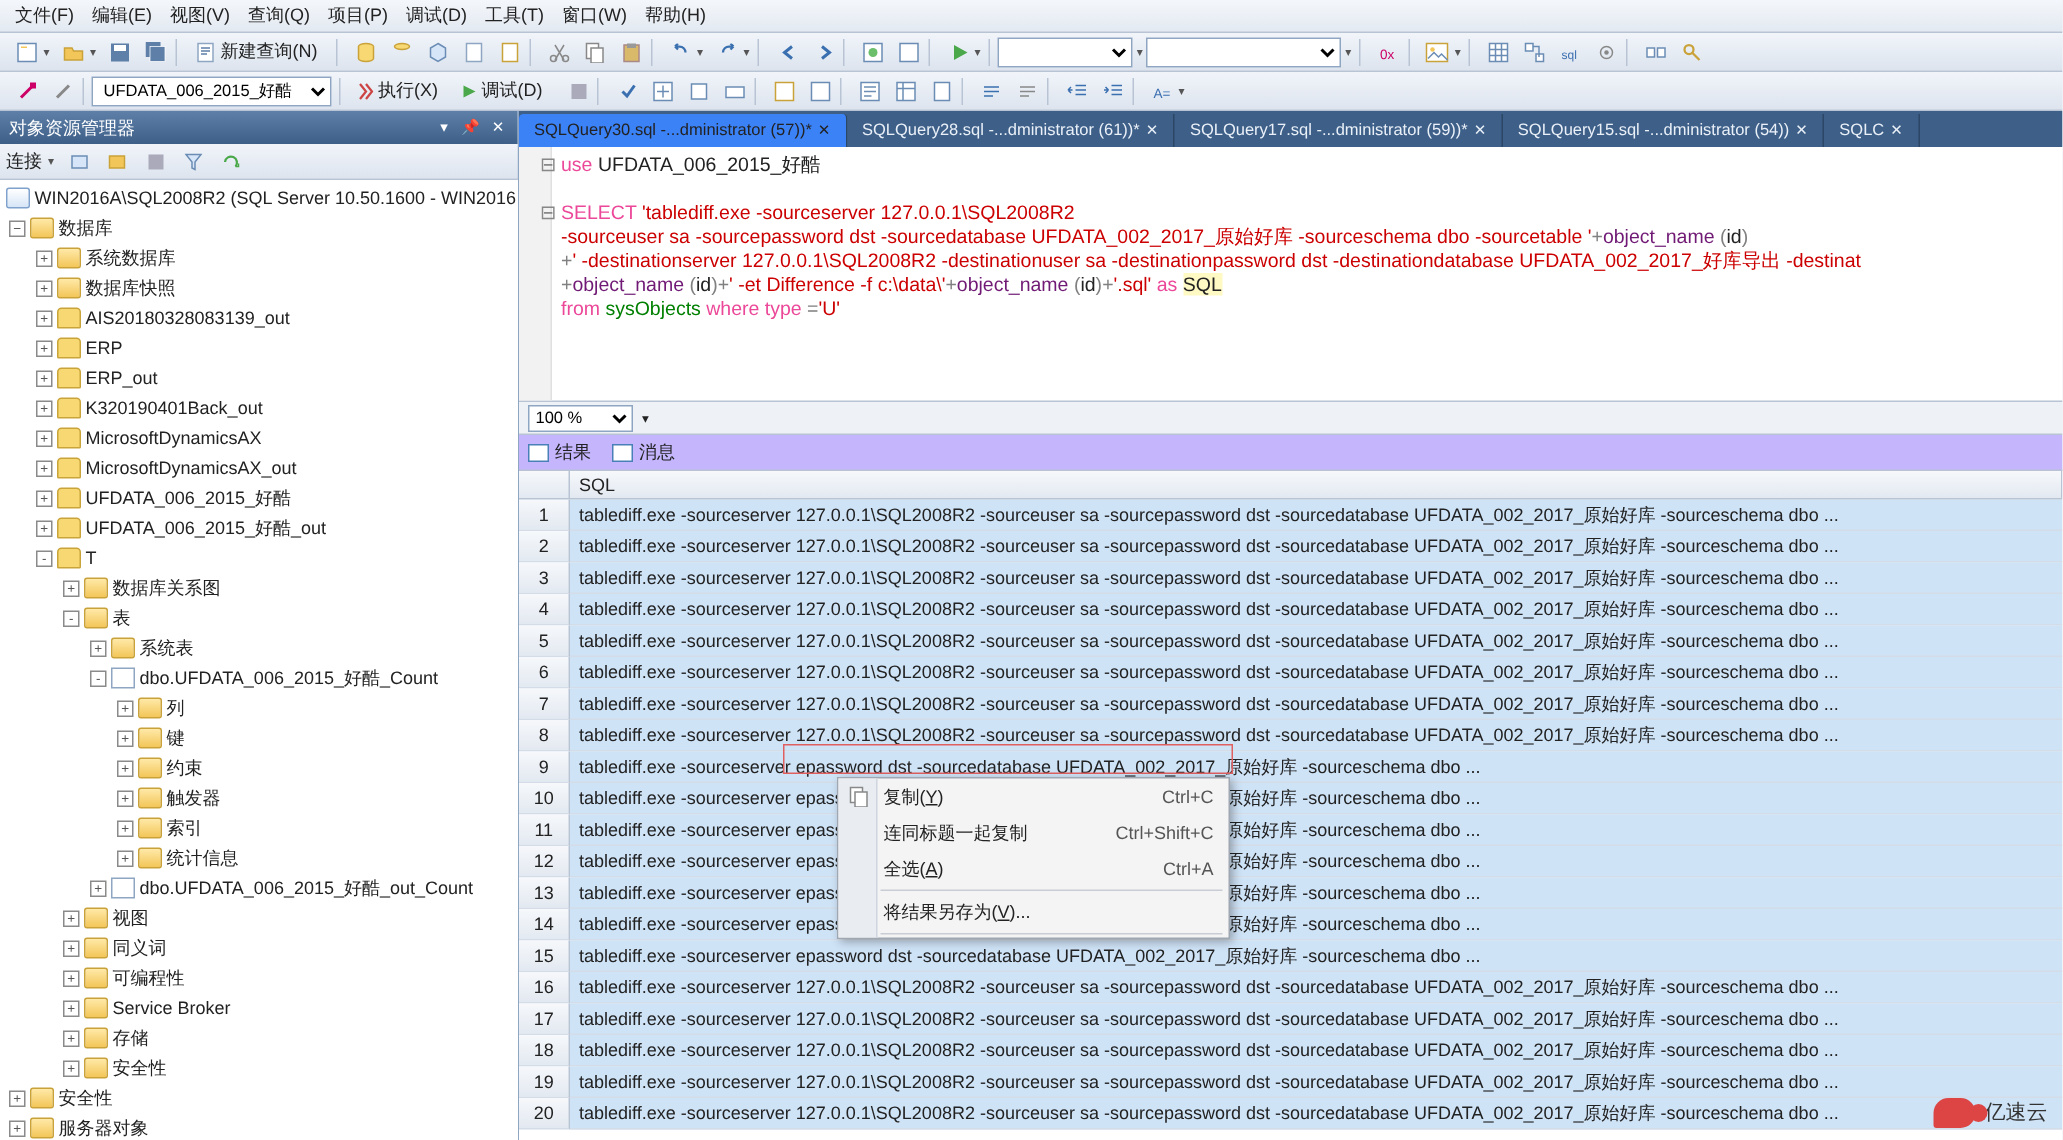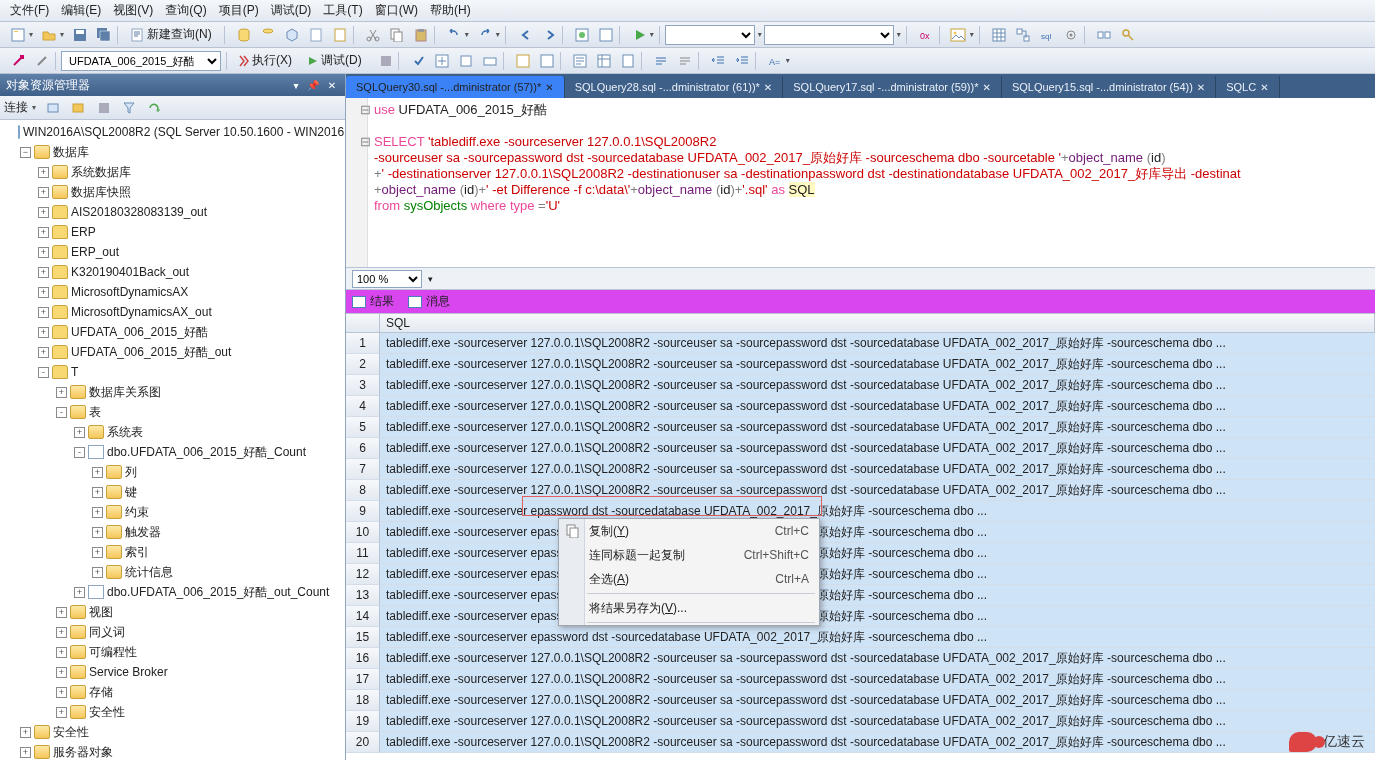--- a/index.html
+++ b/index.html
@@ -14,21 +14,21 @@
 .tb-combo { height: 20px; border: 1px solid #8fa6c3; background: #fff; font-size: 11px; padding: 0 3px; }
 .tb-txt-btn { display: inline-flex; align-items: center; gap: 3px; padding: 0 6px; height: 22px; border: 1px solid transparent; }
 
 .main { display: flex; height: calc(100% - 22px - 26px - 26px); }
 
 .panel-left { width: 346px; background: #eef2f7; border-right: 1px solid #8fa6c3; display: flex; flex-direction: column; }
 .panel-title { height: 22px; background: linear-gradient(#5d7fa8,#3d5f88); color: #fff; display: flex; align-items: center; justify-content: space-between; padding: 0 6px; font-size: 12px; }
 .panel-title .ctrls { display: flex; gap: 4px; }
 .panel-title .ctrls span { width: 14px; height: 14px; display: inline-flex; align-items: center; justify-content: center; font-size: 10px; cursor: pointer; }
 .panel-sub { height: 24px; background: linear-gradient(#f1f5fa,#dde4ee); border-bottom: 1px solid #b8c4d4; display: flex; align-items: center; padding: 0 4px; gap: 3px; }
-.tree { flex: 1; background: #fff; overflow: auto; padding: 2px 14px; }
+.tree { flex: 1; background: #fff; overflow: auto; padding: 2px 0; }
 .tree-row { display: flex; align-items: center; height: 20px; white-space: nowrap; padding-left: 4px; }
 .expander { width: 11px; height: 11px; border: 1px solid #8a8a8a; display: inline-flex; align-items: center; justify-content: center; font-size: 9px; line-height: 1; margin-right: 3px; color: #555; background: #fff; }
 .node-icon { width: 16px; height: 14px; margin-right: 3px; display: inline-block; }
 .folder { background: linear-gradient(#ffe9a8,#f3c659); border: 1px solid #caa23a; border-radius: 2px; }
 .db { background: #f7d873; border: 1px solid #c9a43b; border-radius: 3px 3px 1px 1px; }
 .srv { background: linear-gradient(#fff,#d6e5f7); border: 1px solid #7fa2cd; border-radius: 2px; }
 .tbl { background: #fff; border: 1px solid #8fa6c3; }
 
 .panel-right { flex: 1; display: flex; flex-direction: column; background: #f6f8fb; min-width: 0; }
 .tabs { height: 24px; background: #3d5f88; display: flex; align-items: flex-end; overflow: hidden; }
@@ -41,21 +41,21 @@
 .kw-blue { color: #ec4899; }
 .kw-red { color: #cc0000; }
 .kw-gray { color: #808080; }
 .kw-green { color: #008000; }
 .kw-func { color: #701a75; }
 .hl { background: #fff9c4; }
 
 .zoom-bar { height: 22px; background: #eef2f7; border-bottom: 1px solid #b8c4d4; display: flex; align-items: center; padding: 0 6px; gap: 6px; font-size: 11px; }
 .zoom-combo { height: 18px; border: 1px solid #8fa6c3; background: #fff; width: 70px; font-size: 11px; }
 
-.result-tabs { height: 24px; background: #d946ef; display: flex; align-items: center; padding: 0 6px; gap: 14px; border-bottom: 1px solid #b8c4d4; }
+.result-tabs { height: 24px; background: #c4b5fd; display: flex; align-items: center; padding: 0 6px; gap: 14px; border-bottom: 1px solid #b8c4d4; }
 .result-tab { display: flex; align-items: center; gap: 4px; font-size: 12px; }
 .rt-icon { width: 14px; height: 12px; }
 .rt-grid { background: #fff; border: 1px solid #4a80b8; }
 .rt-msg { background: #fff; border: 1px solid #4a80b8; }
 
 .grid { flex: 1; background: #fff; overflow: auto; font-family: "Courier New", monospace; font-size: 12px; }
 .grid-header { display: flex; position: sticky; top: 0; background: linear-gradient(#f6f8fb,#e3e9f1); border-bottom: 1px solid #b8c4d4; }
 .gh-cell { border-right: 1px solid #b8c4d4; padding: 2px 6px; }
 .gh-row { width: 34px; text-align: center; }
 .gh-sql { flex: 1; }

